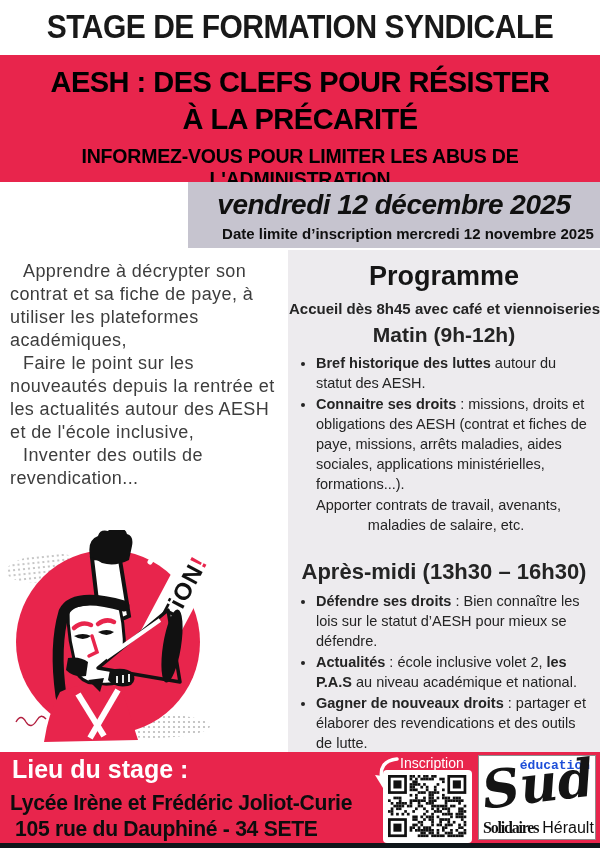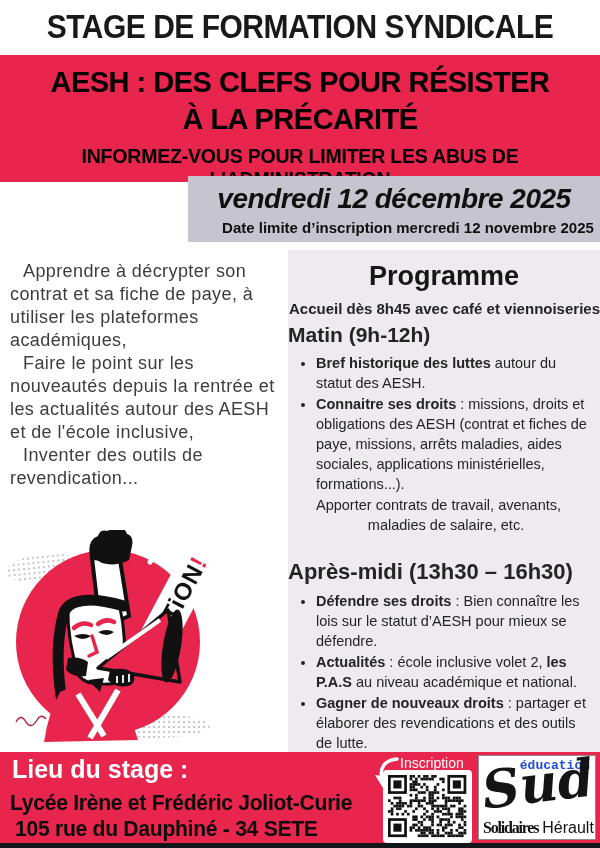--- a/index.html
+++ b/index.html
@@ -23,42 +23,42 @@
   
   .banner{
     position:absolute;top:55px;left:0;width:600px;height:127px;
     background:var(--red);color:#000000;text-align:center;
   }
   .banner-big{font-size:29px;font-weight:bold;line-height:37px;letter-spacing:-0.5px;}
   .banner-big.first{padding-top:9px;}
   .banner-sub{font-size:19.5px;font-weight:bold;margin-top:7px;letter-spacing:-0.2px;}
   
   .date-box{
-    position:absolute;left:188px;top:176px;width:412px;height:66px;
+    position:absolute;left:188px;top:182px;width:412px;height:66px;
     background:var(--graybox);text-align:center;color:#101010;
   }
   .date-main{font-size:28px;font-weight:bold;font-style:italic;margin-top:7px;letter-spacing:-0.5px;}
   .date-deadline{font-size:15px;font-weight:bold;margin-top:4px;padding-left:28px;}
   
   .intro{
     position:absolute;left:10px;top:260px;width:274px;
     color:#3d3d3d;font-size:18px;line-height:23px;letter-spacing:0.4px;
   }
   .intro p{margin:0;text-indent:13px;}
   
   .illustration{position:absolute;left:2px;top:530px;width:234px;height:216px;}
   .illustration svg{display:block;}
   
   .panel{
     position:absolute;left:288px;top:250px;width:312px;height:528px;
     background:var(--panel);color:#242424;
   }
   .prog-title{text-align:center;font-size:27px;font-weight:bold;margin-top:11px;color:#161616;}
   .prog-accueil{text-align:right;font-size:15px;font-weight:bold;margin-top:8px;}
-  .prog-heading{font-size:21px;font-weight:bold;margin-top:6px;}
+  .prog-heading{text-align:center;font-size:21px;font-weight:bold;margin-top:6px;}
   .prog-heading.pm{margin-top:24px;font-size:22px;}
   .panel ul{margin:6px 0 0 0;padding:0 8px 0 28px;list-style:disc;font-size:14.5px;line-height:20px;}
   .panel li{margin:0 0 1px 0;}
   .b{font-weight:bold;}
   .note{font-size:14.5px;line-height:20px;padding-left:28px;padding-right:24px;}
   .note.l2{text-align:center;}
   
   .footer{position:absolute;left:0;top:752px;width:600px;height:91px;background:var(--red);}
   .lieu{position:absolute;left:12px;top:3px;font-size:25px;font-weight:bold;color:#fff;}
   .addr1{position:absolute;left:10px;top:38px;font-size:22px;font-weight:bold;color:#0d0d0d;

